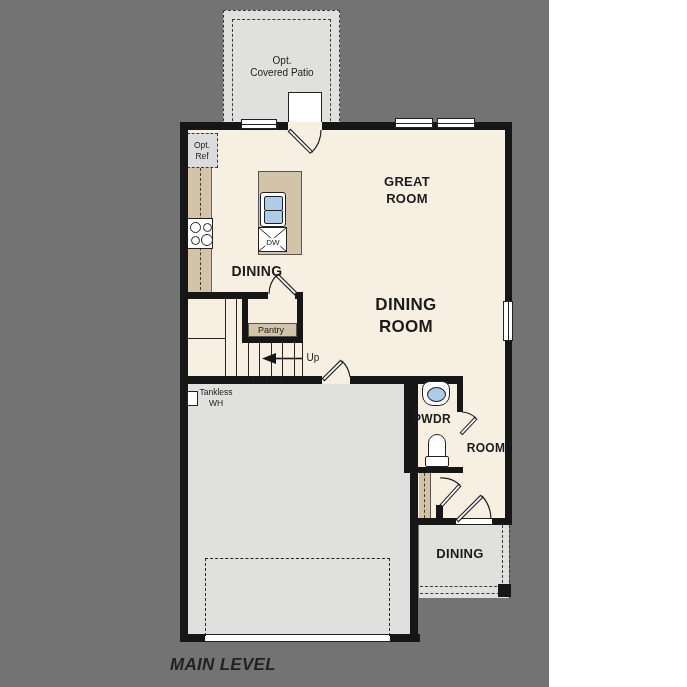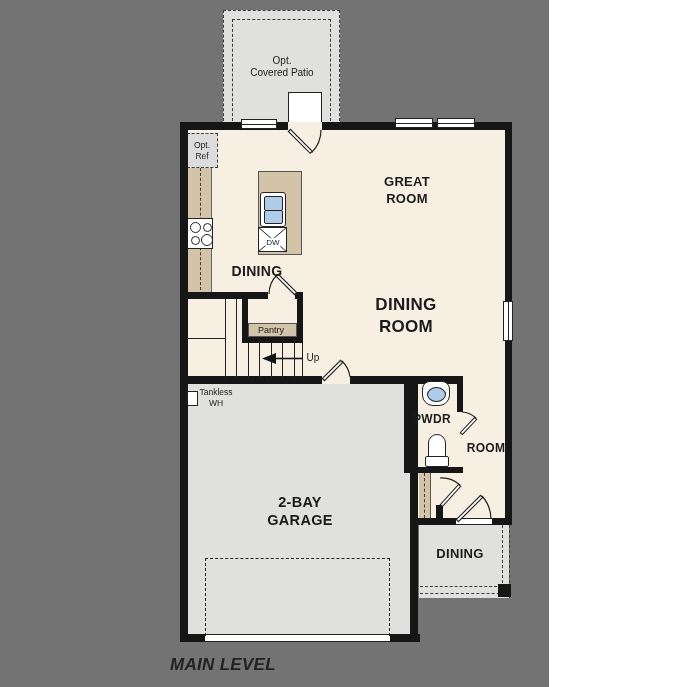--- a/index.html
+++ b/index.html
@@ -162,18 +162,16 @@
 ROOM</div>
   <div class="lbl room" style="left:257px;top:271px;font-size:14px;">DINING</div>
   <div class="lbl room" style="left:406px;top:316px;font-size:17px;line-height:1.3;">DINING
 ROOM</div>
   <div class="lbl" style="left:271px;top:330px;font-size:9px;">Pantry</div>
   <div class="lbl" style="left:313px;top:358px;font-size:10px;">Up</div>
   <div class="lbl" style="left:216px;top:398px;font-size:8.5px;line-height:1.25;">Tankless
 WH</div>
   <div class="lbl room" style="left:432px;top:419px;font-size:12px;">PWDR</div>
   <div class="lbl room" style="left:486px;top:448px;font-size:12px;">ROOM</div>
-  <div class="lbl room" style="left:300px;top:511px;font-size:14.5px;line-height:1.25;">2-BAY
-GARAGE</div>
   <div class="lbl room" style="left:460px;top:554px;font-size:13px;">DINING</div>
   <div class="lbl" style="left:273px;top:243px;font-size:8px;background:#fff;padding:0 1px;">DW</div>
   <div class="abs room" style="left:170px;top:655px;font-size:17px;color:#222;font-style:italic;">MAIN LEVEL</div>
 </div>
 
 </body></html>

